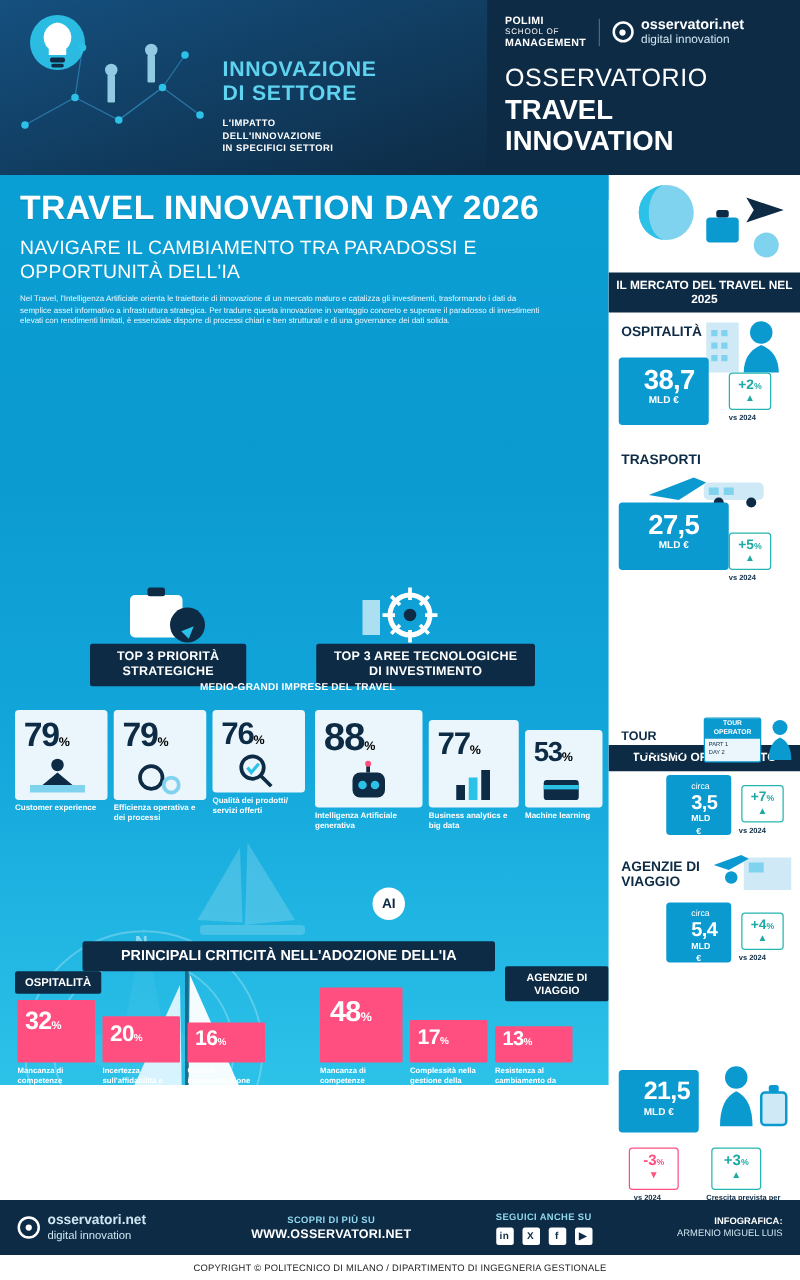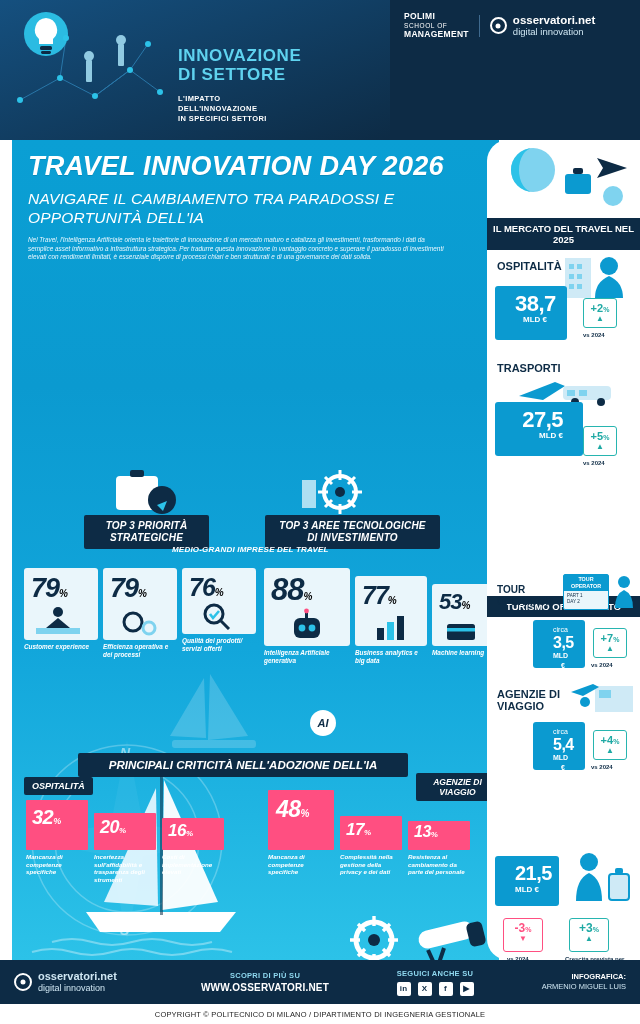--- a/index.html
+++ b/index.html
@@ -58,24 +58,23 @@
   .hdr-title .l1 { font-size: 20px; letter-spacing: .5px; line-height: 24px; font-weight: normal;}
   .hdr-title .l2 { font-size: 22px; font-weight: bold; line-height: 25px; }
   .hdr-title .l3 { font-size: 22px; font-weight: bold; line-height: 25px; }
 
   
   .main {
     position: absolute; top: 140px; left: 0; width: 640px; height: 820px;
     background: #ffffff;
   }
   .left-col {
-    position: absolute; left: 12px; top: 0; width: 487px; height: 820px;
+    position: absolute; left: 0; top: 0; width: 487px; height: 728px;
     background: linear-gradient(180deg,#0a9fd4 0%, #0b9ad0 30%, #12a6db 62%, #2cc2e8 100%);
     overflow: hidden;
-    font-style: italic;
   }
   .right-col {
     position: absolute; left: 487px; top: 0; width: 153px; height: 820px;
     background: #ffffff;
     border-radius: 21px;
   }
 
   
   .title-block { position: absolute; left: 16px; top: 12px; width: 460px; color:#fff; }
   .title-block h1 {
@@ -158,21 +157,21 @@
     font-size: 9.5px; font-weight:bold; text-align:center; padding: 5px 2px; line-height: 11px;
   }
   .r-band.b1 { top: 78px; }
   .r-band.b2 { top: 410px; margin-top: 46px; }
   .r-band.b3 { top: 680px; }
   .r-sec-title {
     position:absolute; left: 10px; color:#0d2b45; font-weight:bold; font-size: 11px;
   }
   .r-stat-box {
     position:absolute; background:#0b9ad0; color:#fff; border-radius: 3px;
-    text-align:right; padding: 6px 20px;
+    text-align:center; padding: 6px 20px;
   }
   .r-stat-box .v { font-size: 22px; font-weight:bold; line-height: 23px; letter-spacing:-.5px;}
   .r-stat-box .u { font-size: 8px; font-weight:bold; line-height:10px;}
   .r-stat-box.circa .c { font-size: 7px; line-height: 8px; }
   .r-delta {
     position:absolute; width: 34px; height: 30px; border: 1.6px solid #27b5b0;
     border-radius: 3px; color:#1ea9a4; text-align:center; padding-top: 4px;
   }
   .r-delta .d { font-size: 11px; font-weight:bold; line-height: 11px;}
   .r-delta .arrow { font-size: 8px; line-height:8px; }
@@ -267,20 +266,25 @@
         </div>
         <div class="vline"></div>
         <div class="obsv-brand">
           <div class="dot"></div>
           <div class="txt">
               <span style="font-size:11.5px;font-weight:bold;color:#fff;display:block;">osservatori.net</span>
               <span>digital innovation</span>
             </div>
         </div>
       </div>
+      <div class="hdr-title">
+        <div class="l1">OSSERVATORIO</div>
+        <div class="l2">TRAVEL</div>
+        <div class="l3">INNOVATION</div>
+      </div>
     </div>
   </div>
 
   <div class="main">
 
     <div class="left-col">
 
       <svg width="487" height="820" viewBox="0 0 487 820" style="position:absolute;inset:0;">
 
         <g opacity="0.25" stroke="#ffffff" fill="none" stroke-width="1.5">

